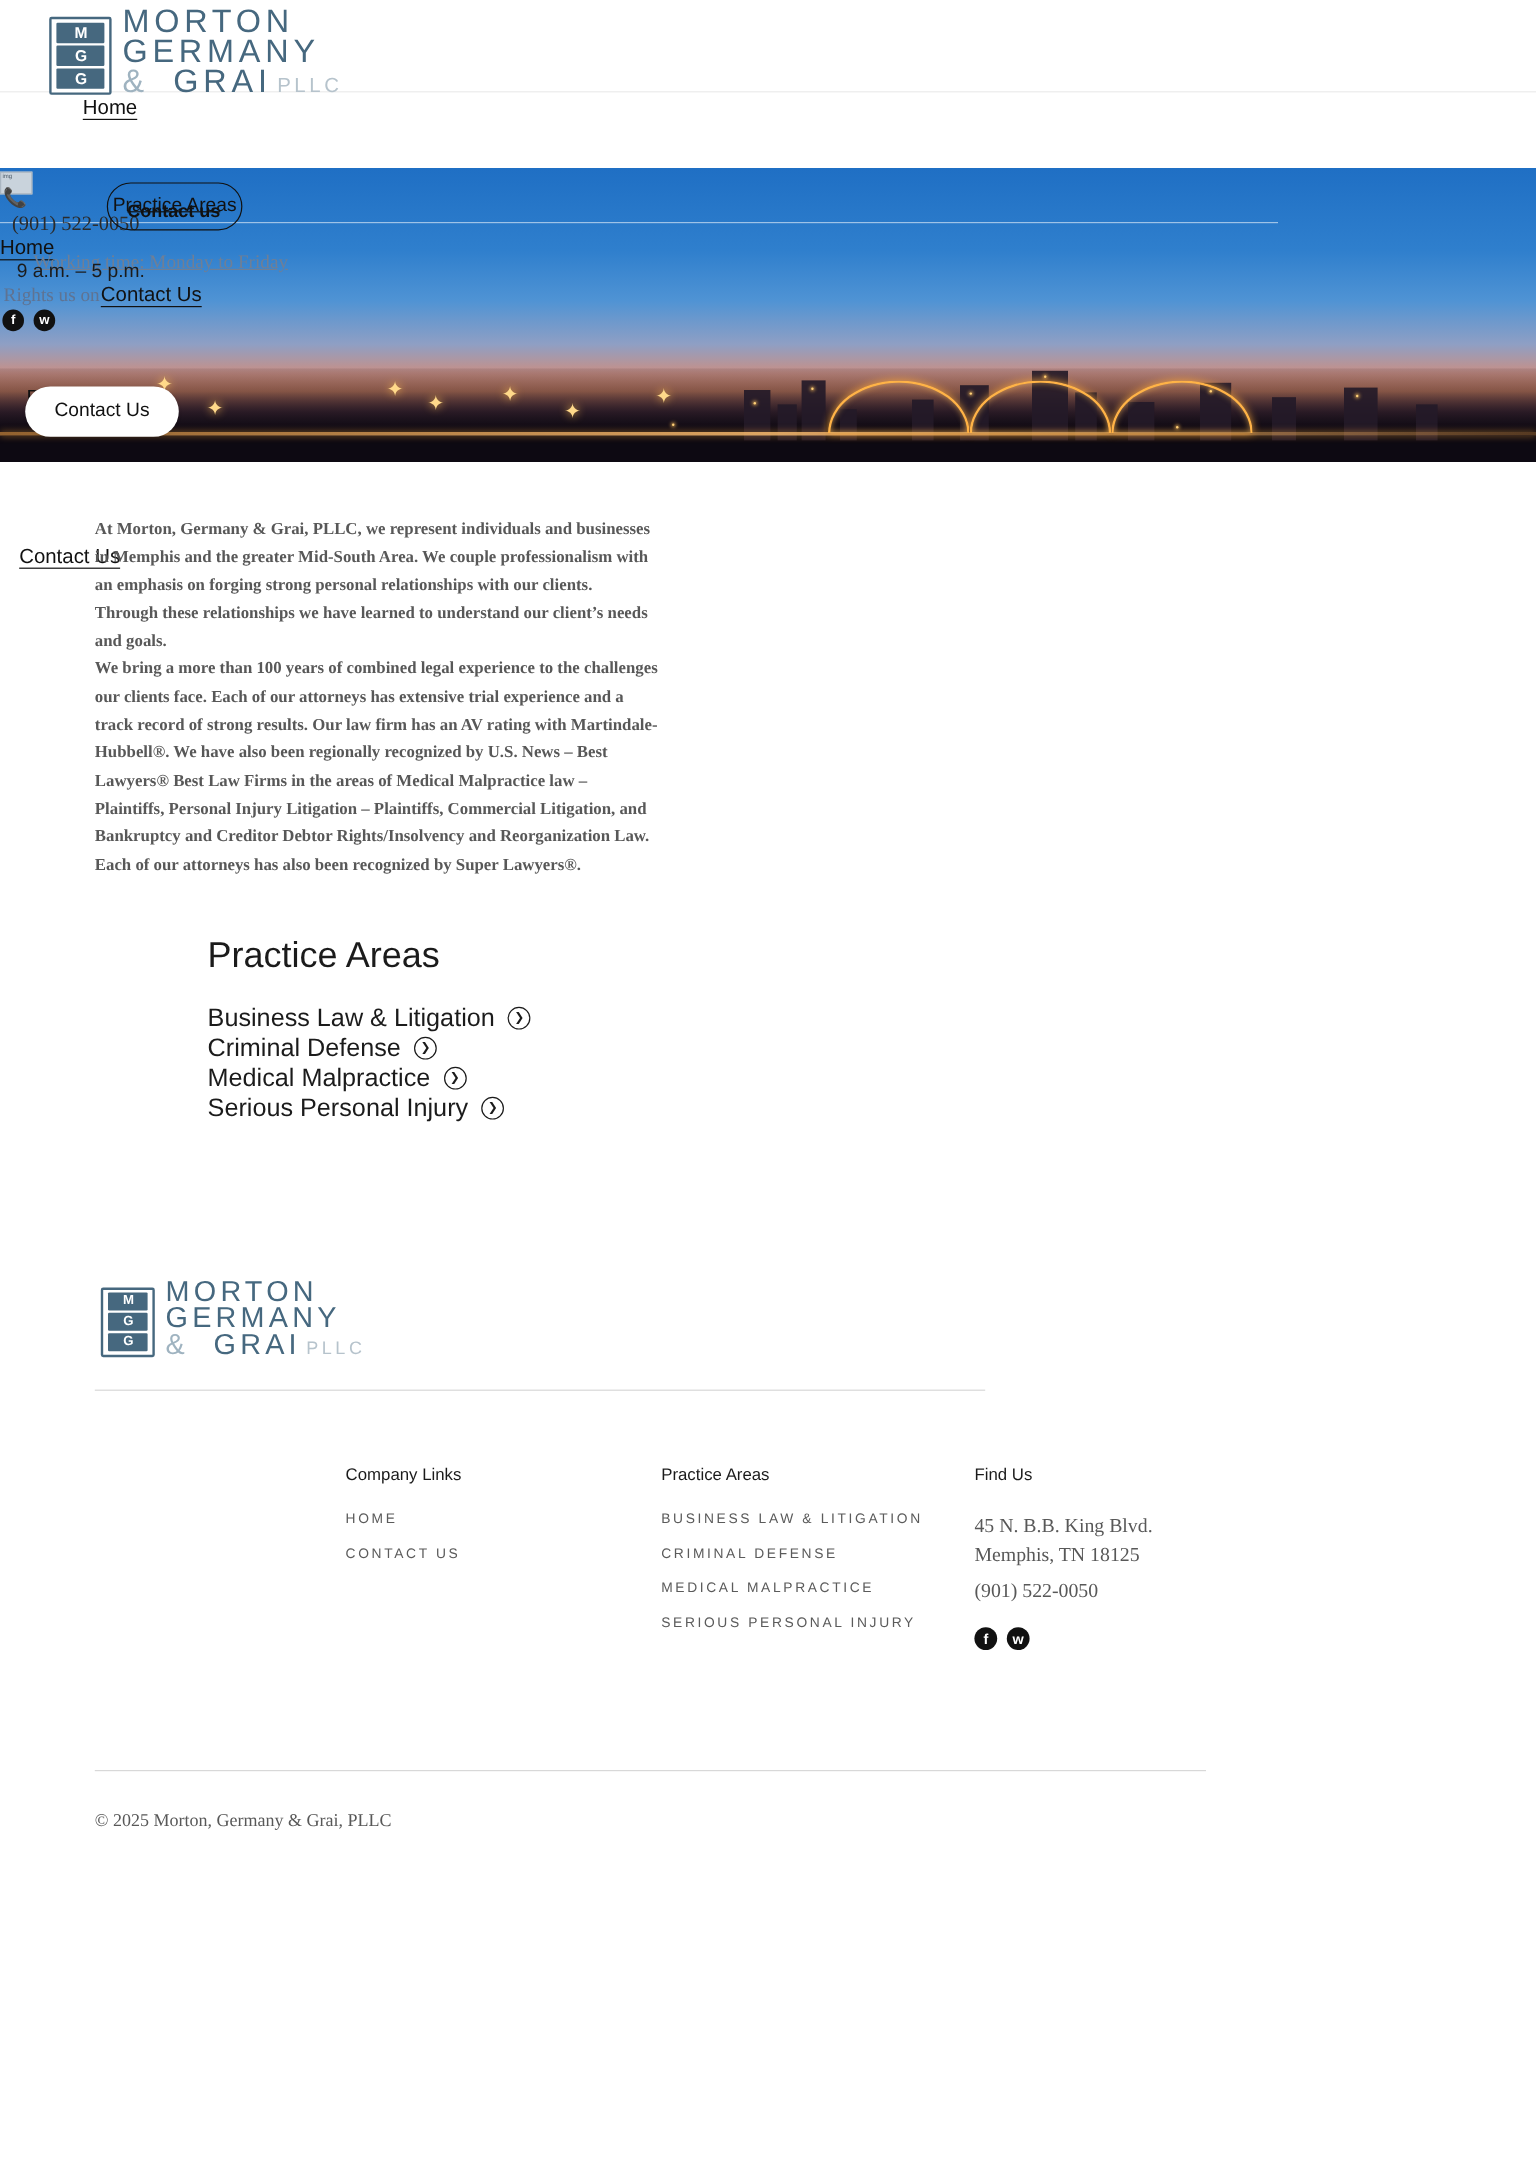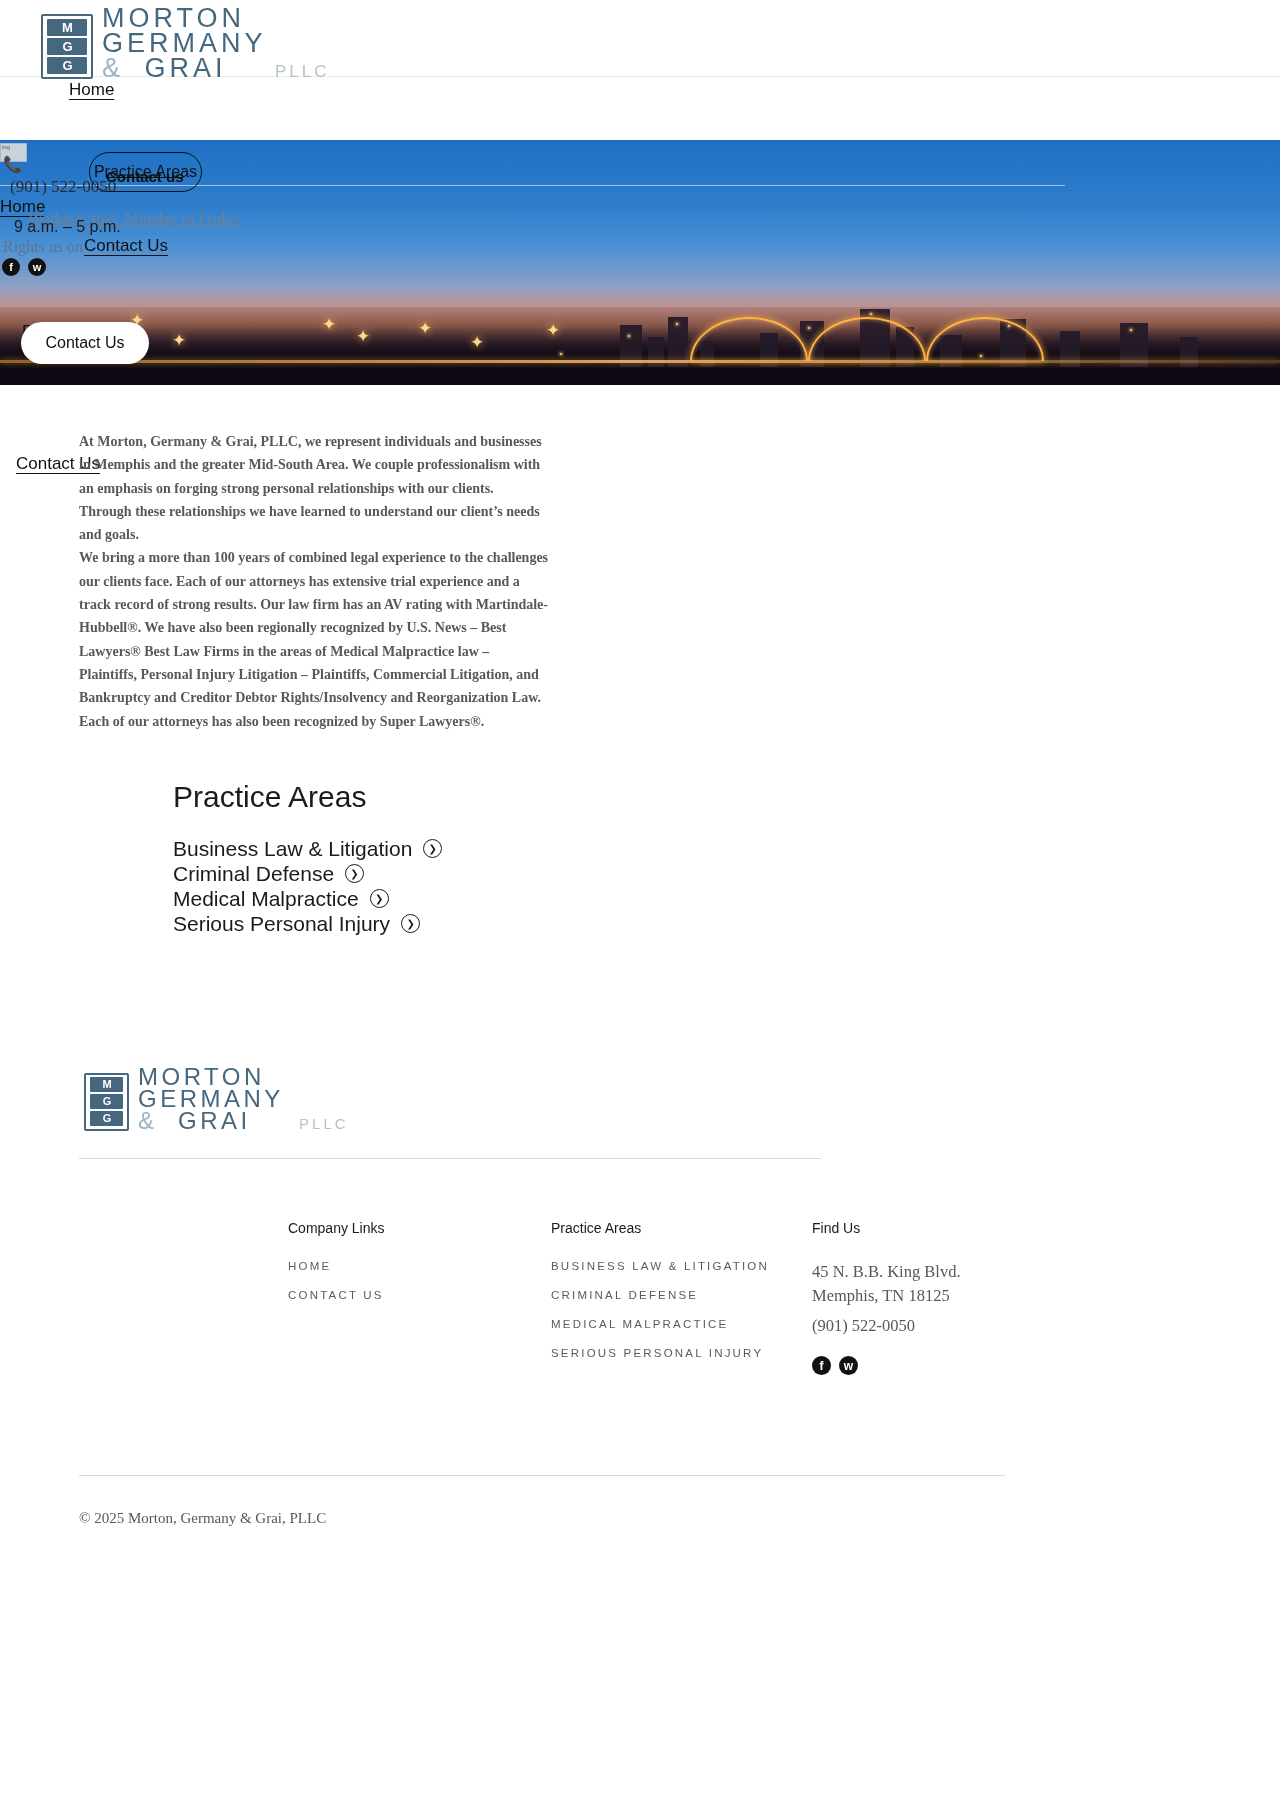--- a/index.html
+++ b/index.html
@@ -34,21 +34,21 @@
     font-family: "Liberation Sans", sans-serif;
   }
   .logo-text { line-height: 1; padding-bottom: 2px; }
   .logo-l1, .logo-l2 {
     font-size: 27px; letter-spacing: 4px; color: #46687f; font-weight: 400;
     display: block; line-height: 25px;
   }
   .logo-l3 { display: block; line-height: 25px; }
   .logo-l3 .amp { font-size: 27px; letter-spacing: 4px; color: #9fb3c0; }
   .logo-l3 .grai { font-size: 27px; letter-spacing: 4px; color: #46687f; margin-left: 16px; }
-  .logo-l3 .pllc { font-size: 17px; letter-spacing: 3px; color: #b6c3cc; margin-left: 44px; }
+  .logo-l3 .pllc { font-size: 17px; letter-spacing: 3px; color: #b6c3cc; }
 
   
   .navlink {
     position: absolute;
     font-size: 17px; color: #111;
     text-decoration: underline; text-underline-offset: 4px;
     font-family: "Liberation Sans", sans-serif;
     white-space: nowrap;
   }
   #nav-home-1 { left: 69px; top: 80px; }

